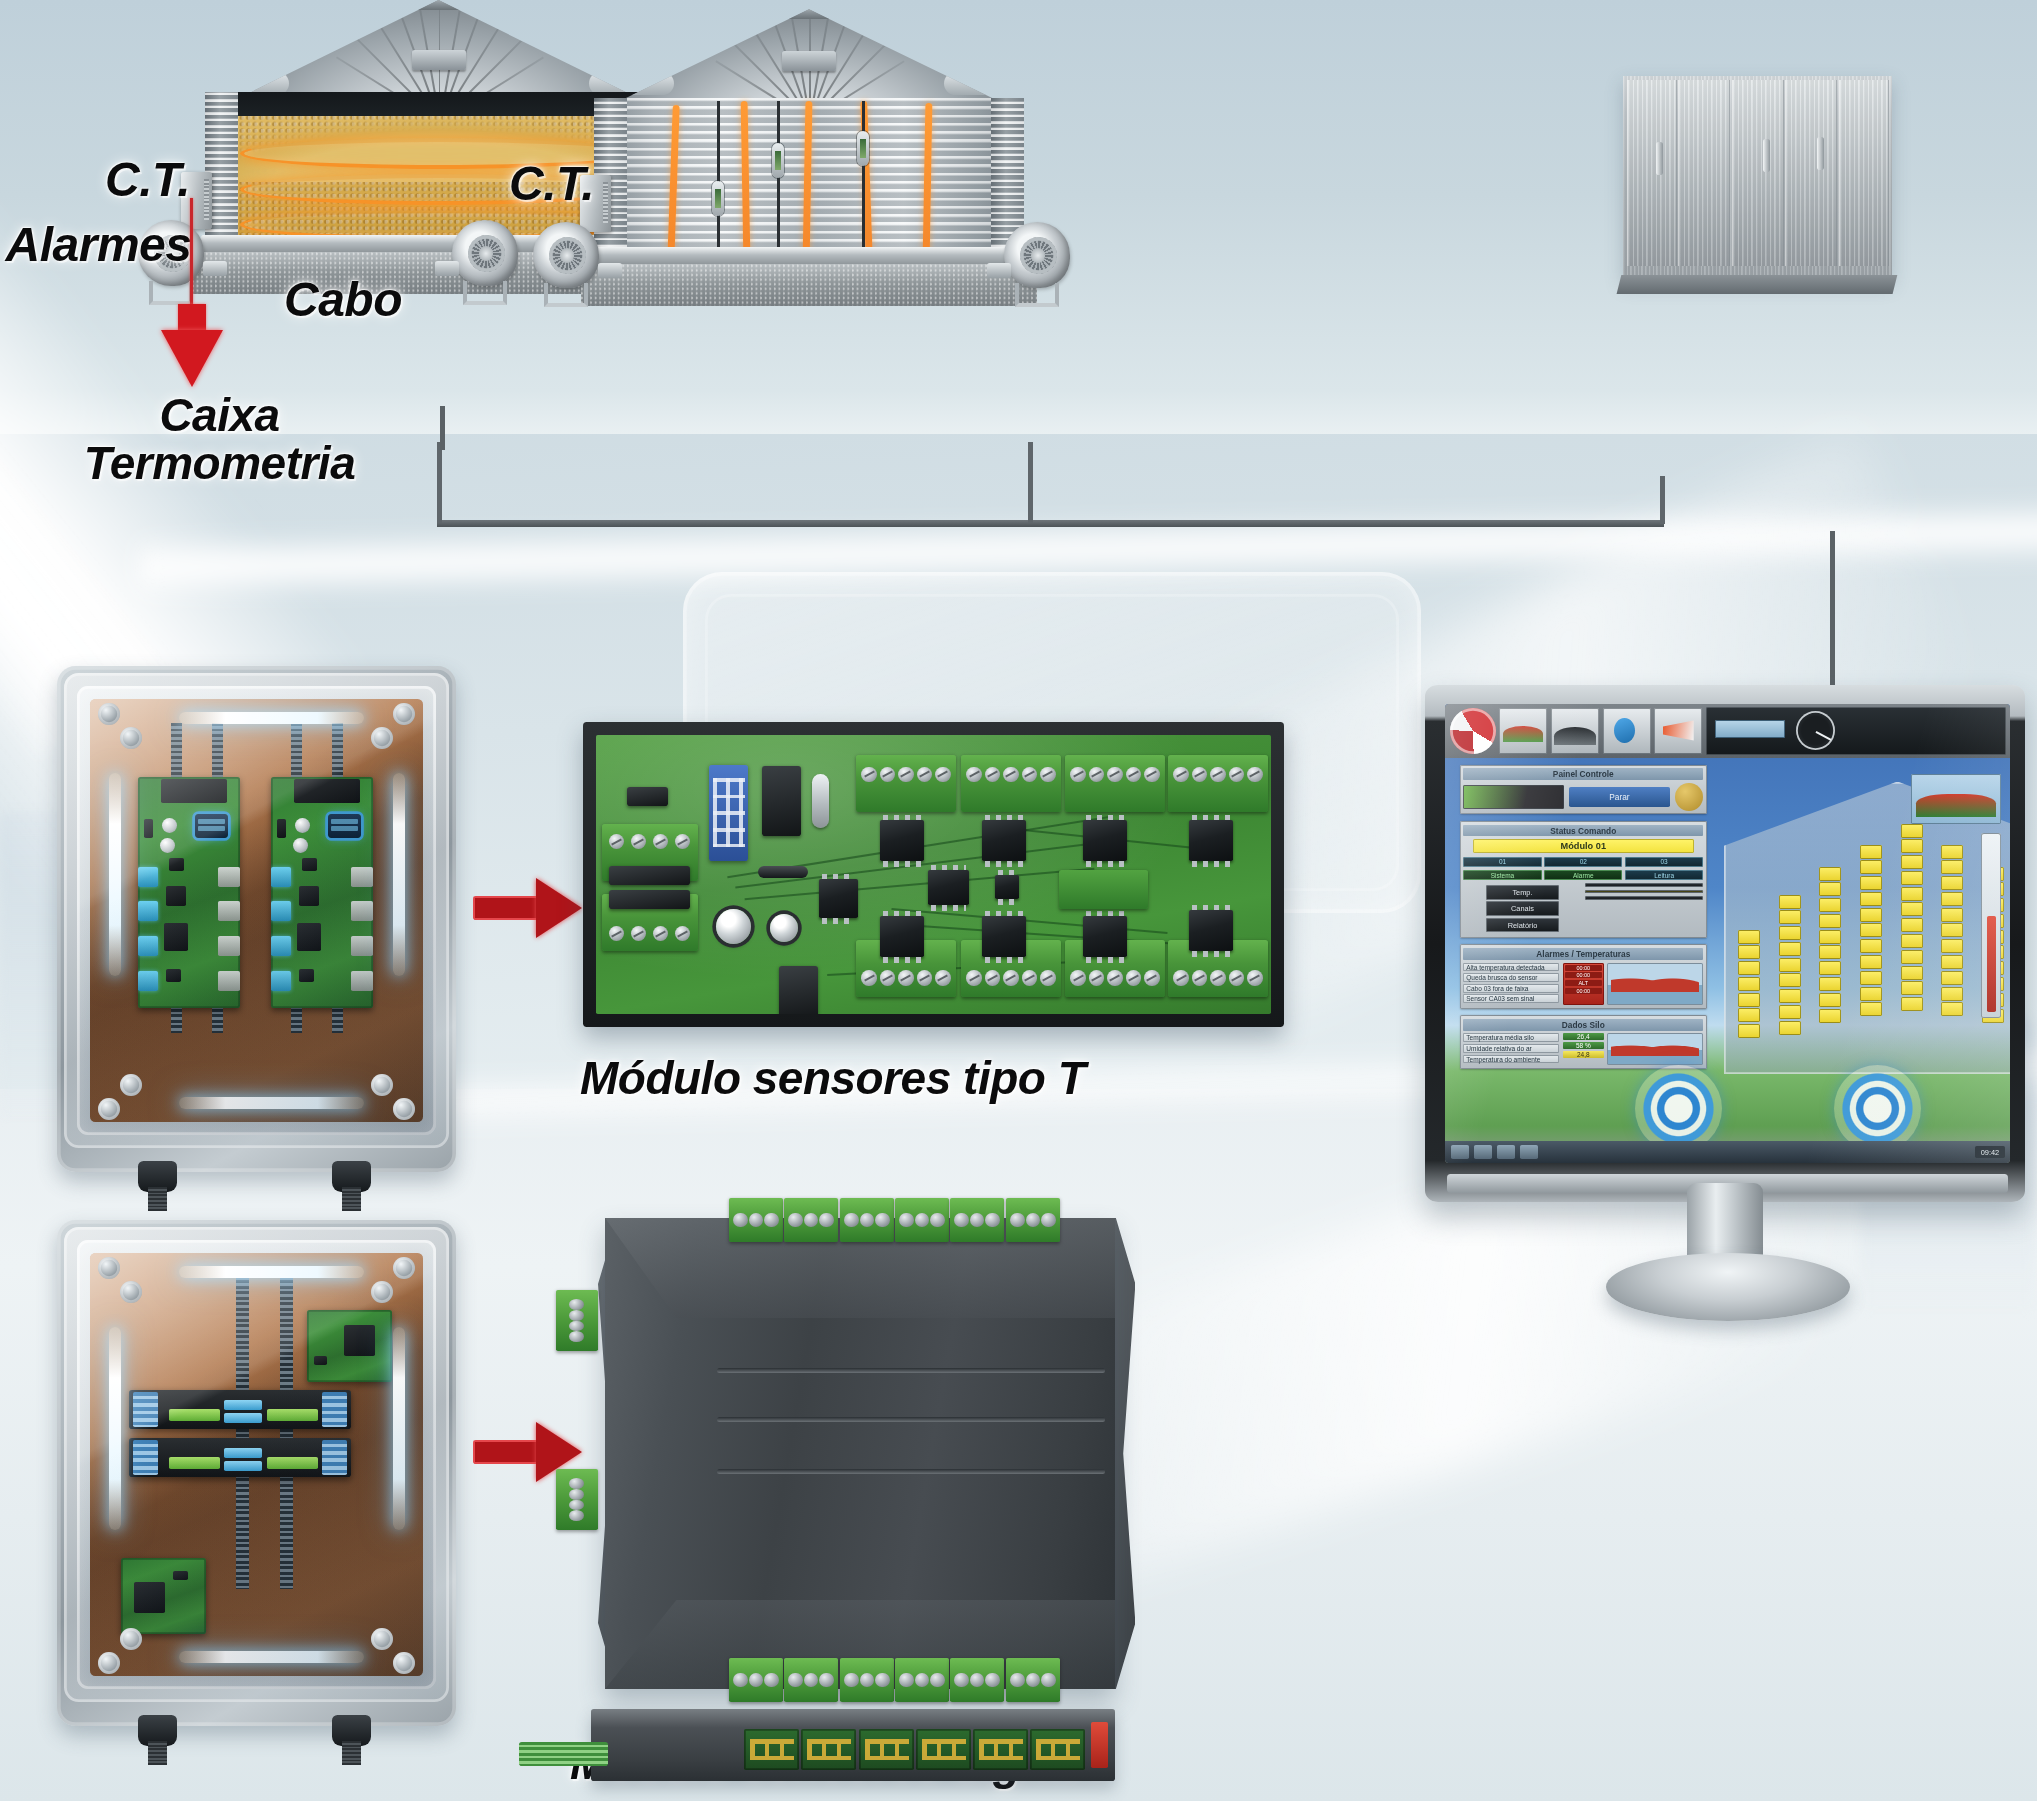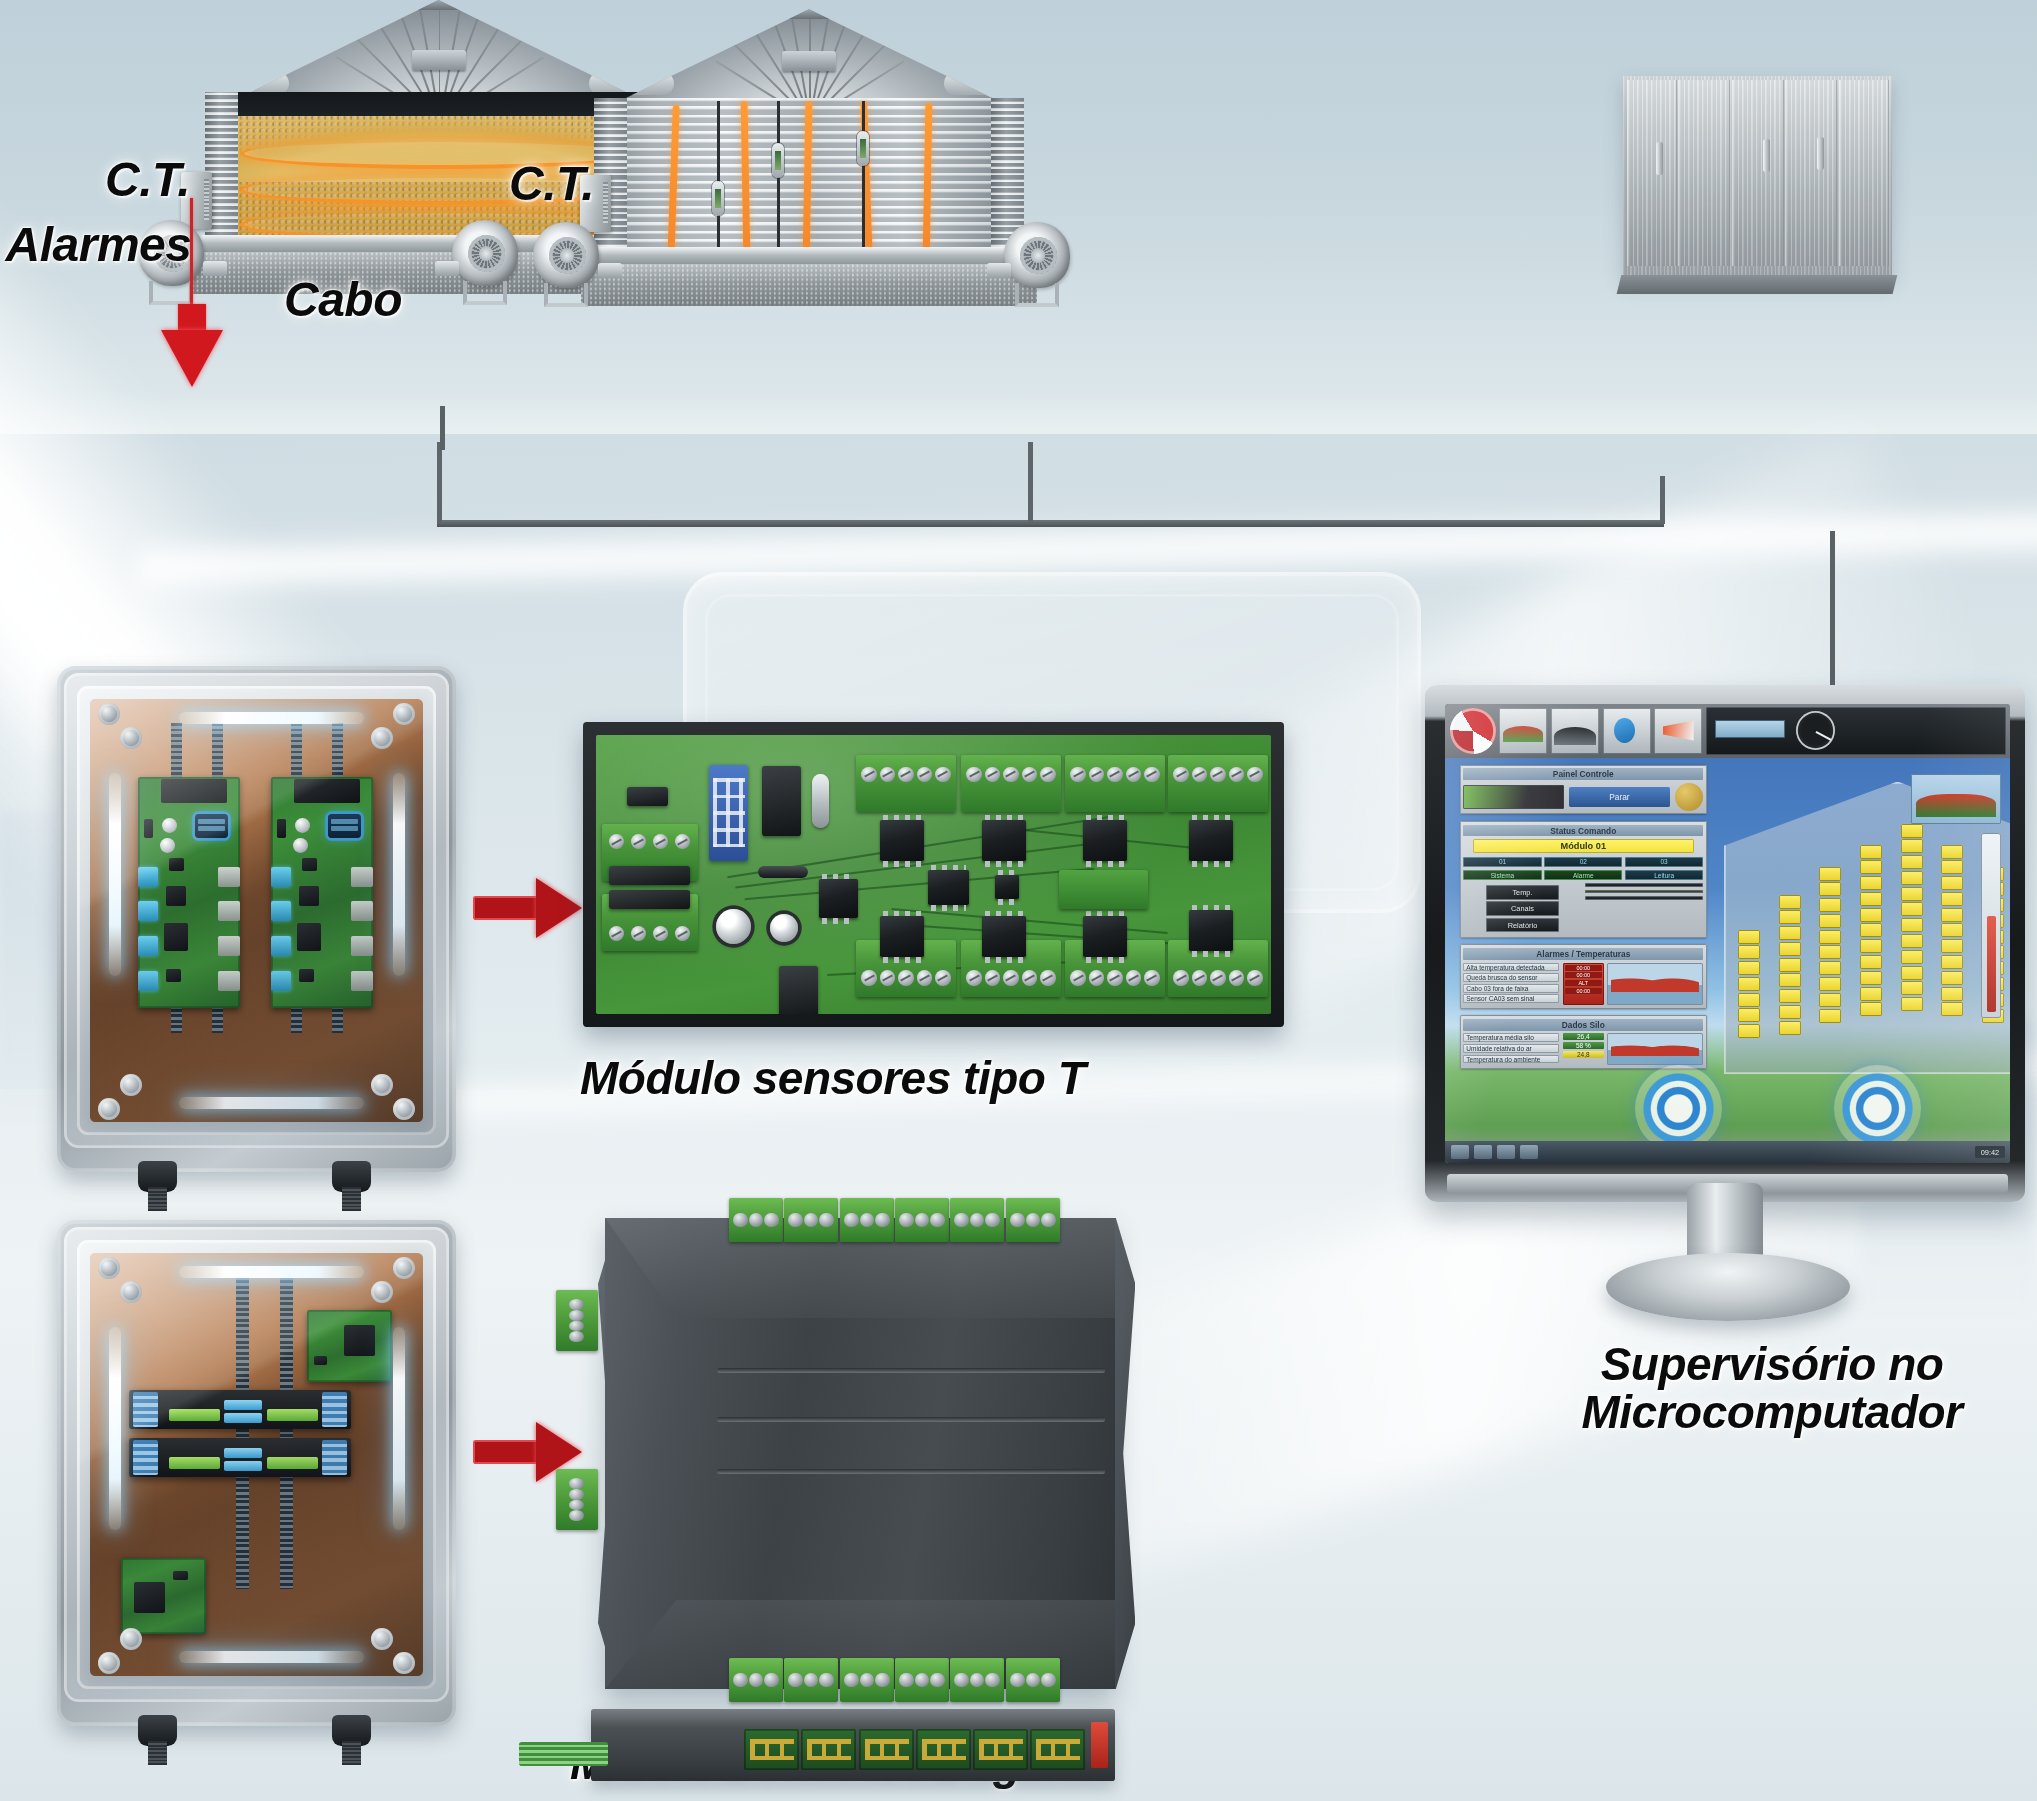--- a/index.html
+++ b/index.html
@@ -828,24 +828,24 @@
   <div class="bracket-v" style="left:437px;  top:442px; height:81px;"></div>
   <div class="bracket-v" style="left:1028px; top:442px; height:81px;"></div>
   <div class="bracket-v" style="left:1660px; top:476px; height:48px;"></div>
   <div class="leader" style="left:440px; top:406px; width:4.6px; height:44px;"></div>
   <div class="leader" style="left:1830px; top:531px; width:4.6px; height:185px;"></div>
 
   <div class="lbl" style="left:105px; top:155px; font-size:48px;">C.T.</div>
   <div class="lbl" style="left:509px; top:159px; font-size:48px;">C.T.</div>
   <div class="lbl" style="left:5.5px; top:220px; font-size:48px;">Alarmes</div>
   <div class="lbl" style="left:284px; top:275px; font-size:48px;">Cabo</div>
+  <div class="lbl" style="left:81px; top:391px; font-size:46px; text-align:center; width:277px;">Caixa
+Termometria</div>
   <div class="lbl" style="left:580px; top:1054px; font-size:46px;">Módulo sensores tipo T</div>
   <div class="lbl" style="left:570px; top:1739px; font-size:46px;">Módulo sensores digitais</div>
-  <div class="lbl" style="left:1558px; top:1340px; font-size:46px; text-align:center; width:434px; transform:translateX(-50%); left:1772px;">Supervisório no
-Microcomputador</div>
 
   <div class="down-arrow" style="left:159px; top:198px; width:65px; height:189px;">
     <div class="stem" style="height:109px;"></div>
     <div class="body" style="height:31px;"></div>
     <div class="tip"></div>
   </div>
   <div class="red-arrow" style="left:473px; top:877px; width:109px; height:61px;">
     <div class="shaft" style="width:68px;"></div>
       <div class="head"></div>
   </div>

